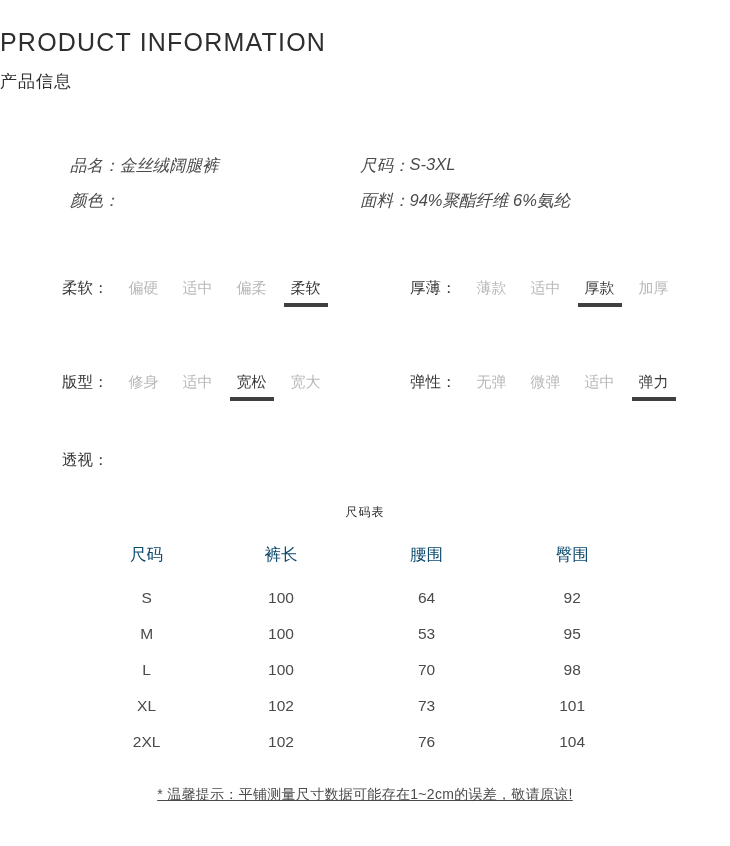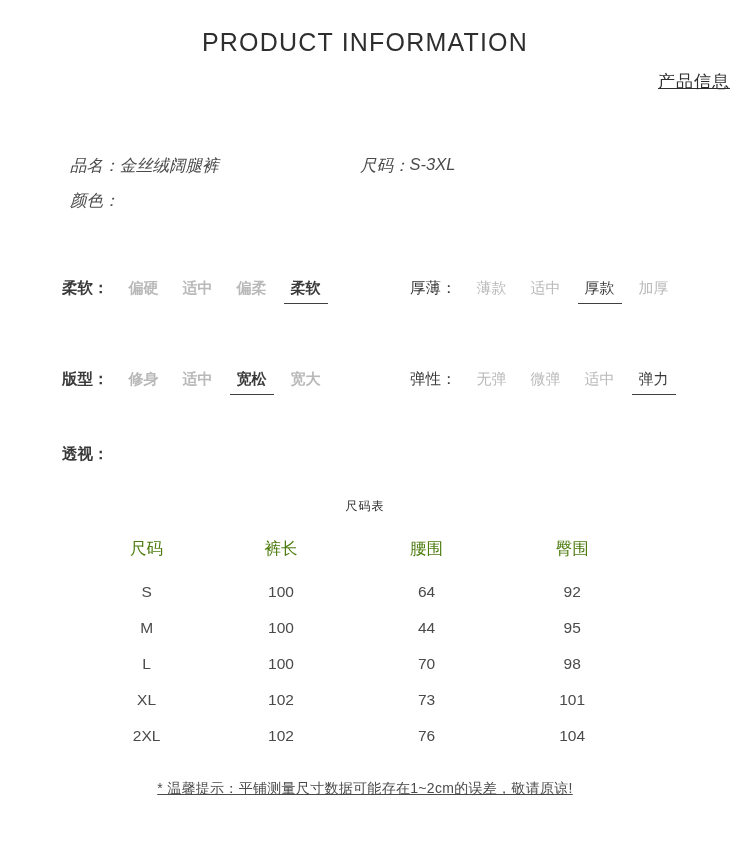--- a/index.html
+++ b/index.html
@@ -15,34 +15,32 @@
     position: relative;
     overflow: hidden;
   }
   .page {
     width: 730px;
     height: 846px;
     position: relative;
     box-sizing: border-box;
   }
   .title-en {
-    text-align: center;
     font-size: 25px;
     letter-spacing: 1.2px;
     color: #2e2e2e;
     margin-top: 28px;
     font-weight: 400;
   }
   .title-cn {
-    text-align: right;
+    text-align: left;
     font-size: 17px;
     color: #2e2e2e;
     margin-top: 13px;
     letter-spacing: 1px;
-    text-decoration: underline;
   }
 
   
   .info-block {
     margin-top: 62px;
     padding-left: 70px;
     font-size: 16.5px;
     color: #4a4a4a;
     font-style: italic;
   }
@@ -65,40 +63,40 @@
   }
   .attr-line {
     display: flex;
     align-items: flex-start;
     margin-bottom: 33px;
   }
   .attr-group {
     display: flex;
     align-items: baseline;
   }
-  .attr-group.g1 { width: 348px; font-weight: bold; }
+  .attr-group.g1 { width: 348px; }
   .attr-label {
     font-size: 15.5px;
     color: #3a3a3a;
     white-space: pre;
     margin-right: 8px;
   }
   .attr-opts {
     display: flex;
   }
   .opt {
     color: #b9b9b9;
     padding: 1px 7px 5px 7px;
     margin: 16px 5px;
     white-space: nowrap;
     border-bottom: 1px solid transparent;
   }
   .opt.active {
     color: #3a3a3a;
-    border-bottom: 1px solid #404040;
+    border-bottom: 4px solid #404040;
   }
 
   
   .size-title {
     text-align: center;
     font-size: 12px;
     color: #2e2e2e;
     margin-top: 6px;
     letter-spacing: 1px;
   }
@@ -106,21 +104,21 @@
     width: 560px;
     margin: 22px auto 0 auto;
     border-collapse: collapse;
     font-size: 16px;
     color: #3a3a3a;
   }
   table.size-table th {
     font-weight: normal;
     font-size: 16.5px;
     padding-bottom: 14px;
-    color: #4d7c0f;
+    color: #0c4a6e;
   }
   table.size-table td {
     text-align: center;
     padding: 9px 0;
     font-size: 15.5px;
     color: #4a4a4a;
   }
   table.size-table th:nth-child(1), table.size-table td:nth-child(1) { width: 22%; }
   table.size-table th:nth-child(2), table.size-table td:nth-child(2) { width: 26%; }
   table.size-table th:nth-child(3), table.size-table td:nth-child(3) { width: 26%; }
@@ -151,20 +149,24 @@
       </div>
       <div class="info-cell">
         <span class="info-label">尺码：</span>
         <span class="info-value">S-3XL</span>
       </div>
     </div>
     <div class="info-row">
       <div class="info-cell left">
         <span class="info-label">颜色：</span>
       </div>
+      <div class="info-cell">
+        <span class="info-label">面料：</span>
+        <span class="info-value">94%聚酯纤维 6%氨纶</span>
+      </div>
     </div>
   </div>
 
   <div class="attrs">
 
     <div class="attr-line">
       <div class="attr-group g1">
         <span class="attr-label">柔软：</span>
         <span class="attr-opts">
           <span class="opt">偏硬</span>
@@ -227,21 +229,21 @@
     <tbody>
       <tr>
         <td>S</td>
         <td>100</td>
         <td>64</td>
         <td>92</td>
       </tr>
       <tr>
         <td>M</td>
         <td>100</td>
-        <td>44</td>
+        <td>53</td>
         <td>95</td>
       </tr>
       <tr>
         <td>L</td>
         <td>100</td>
         <td>70</td>
         <td>98</td>
       </tr>
       <tr>
         <td>XL</td>

